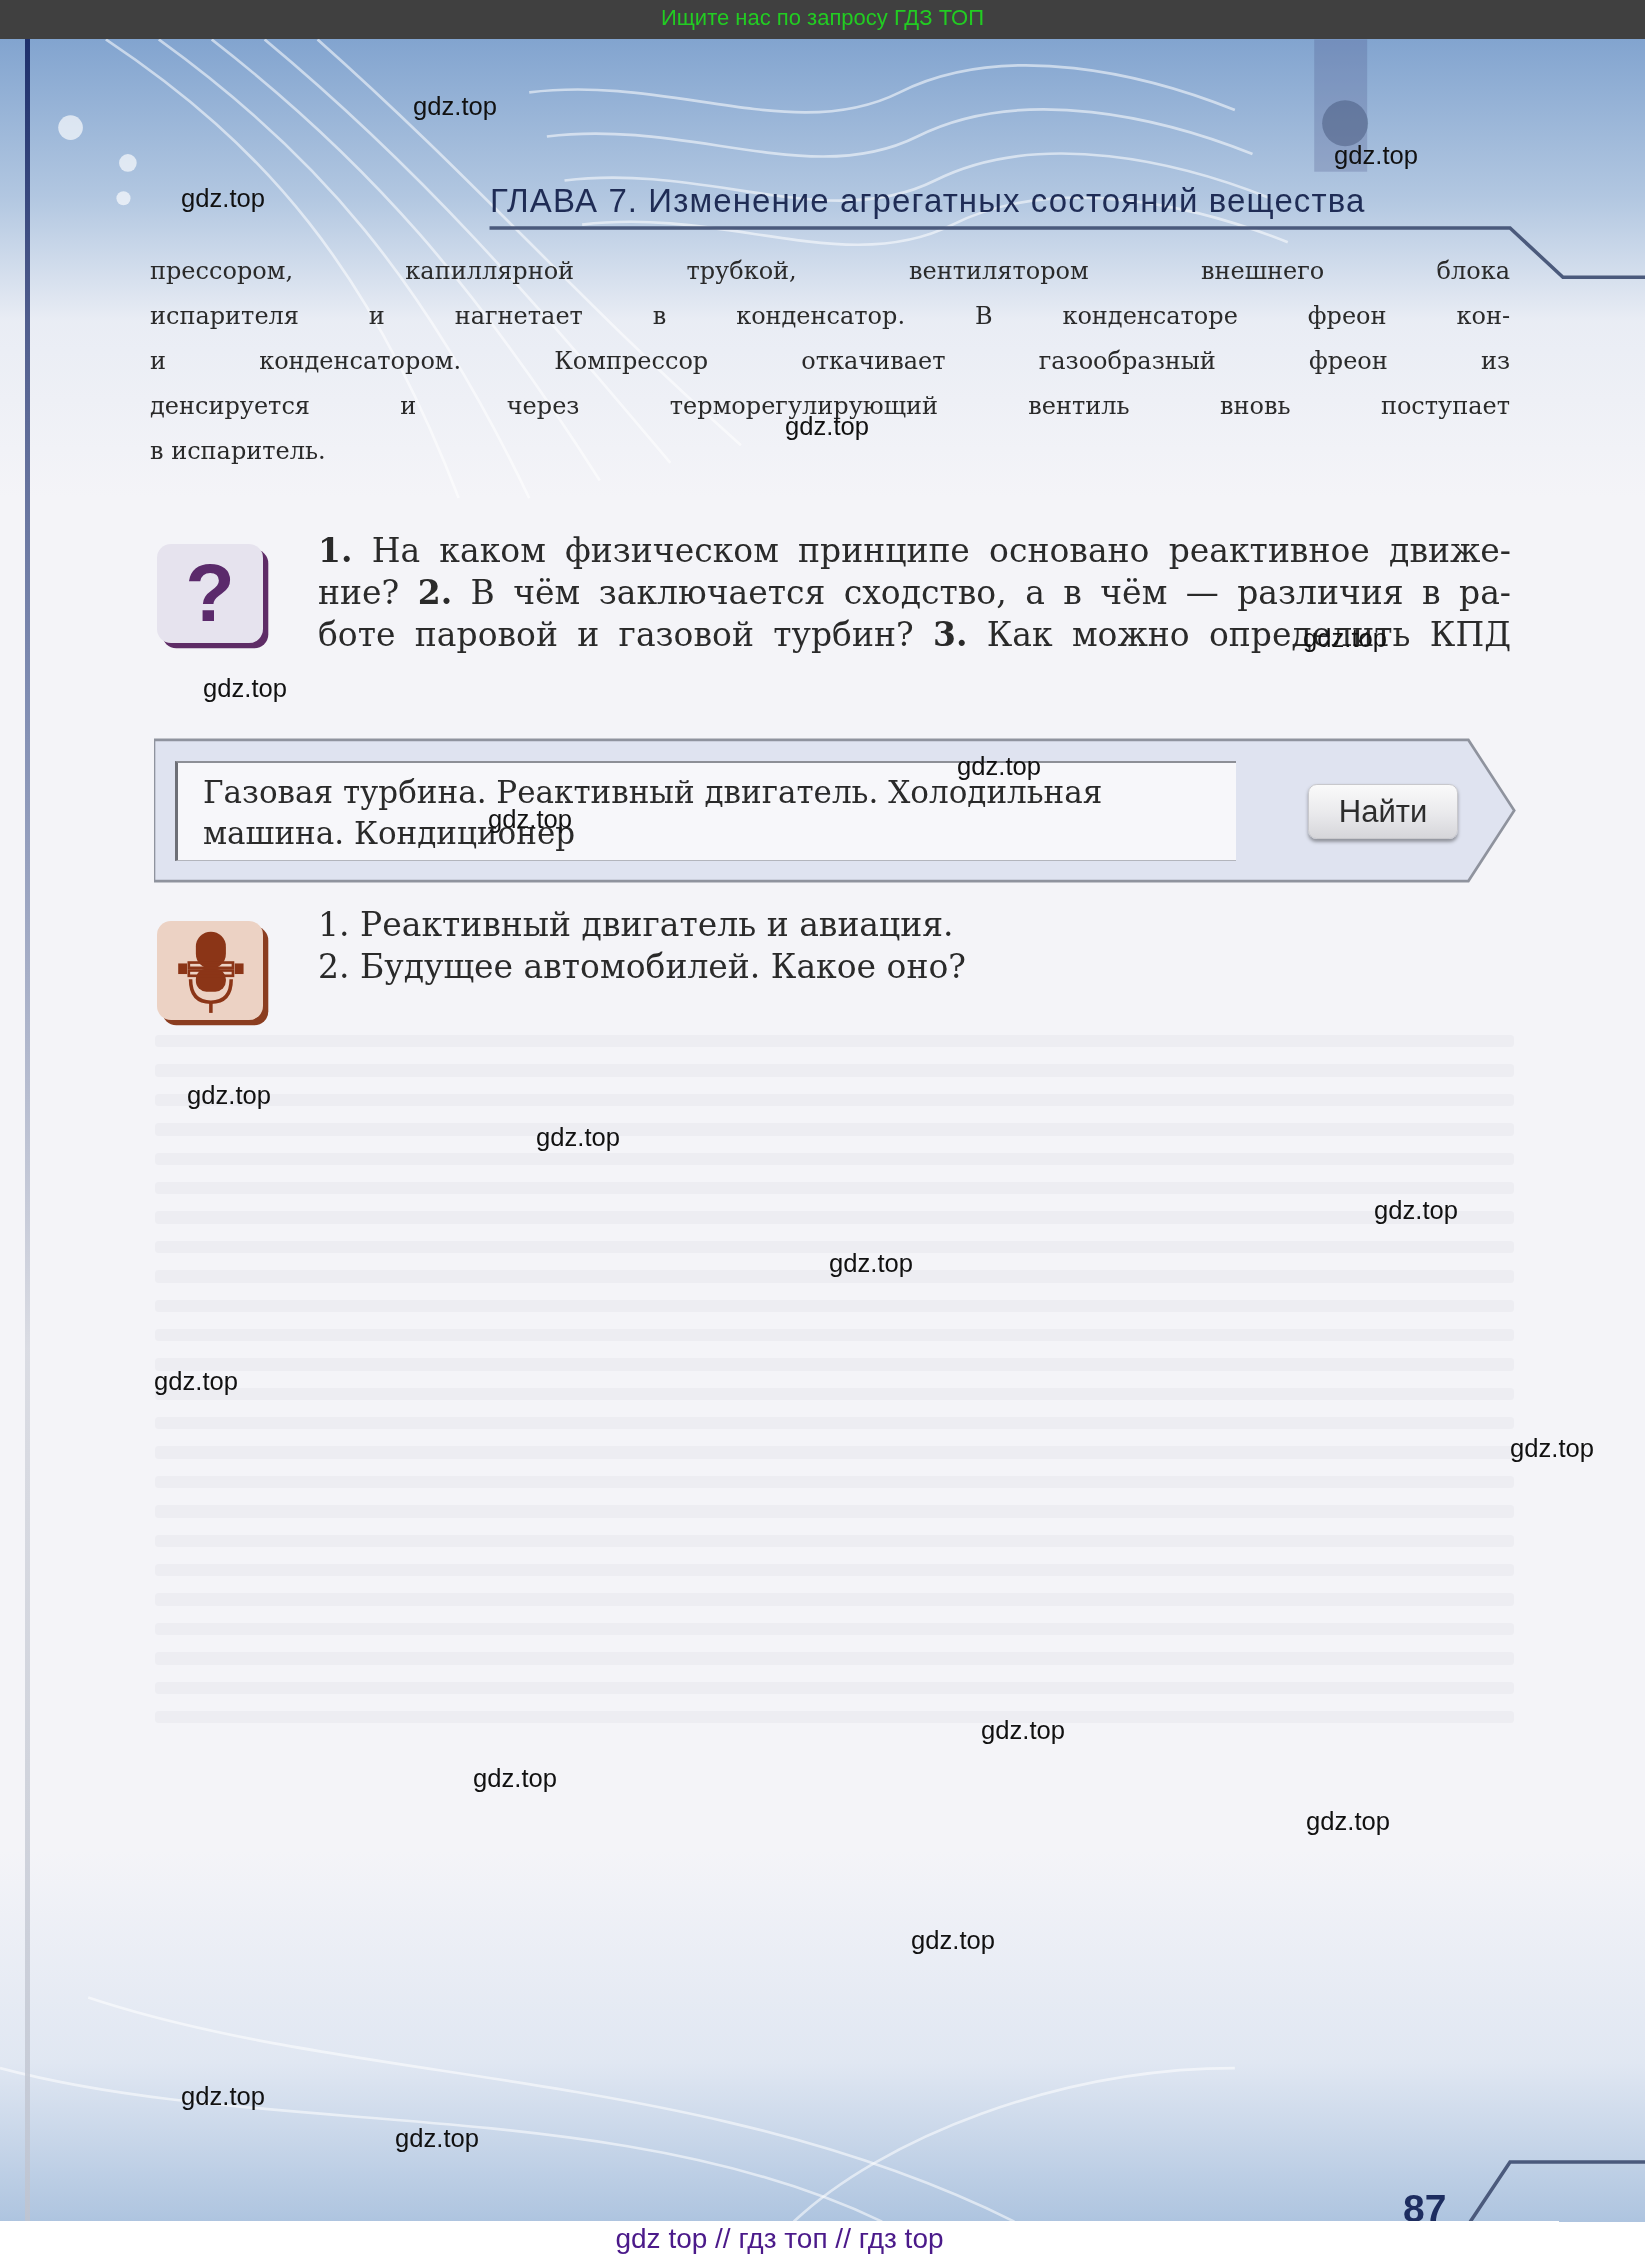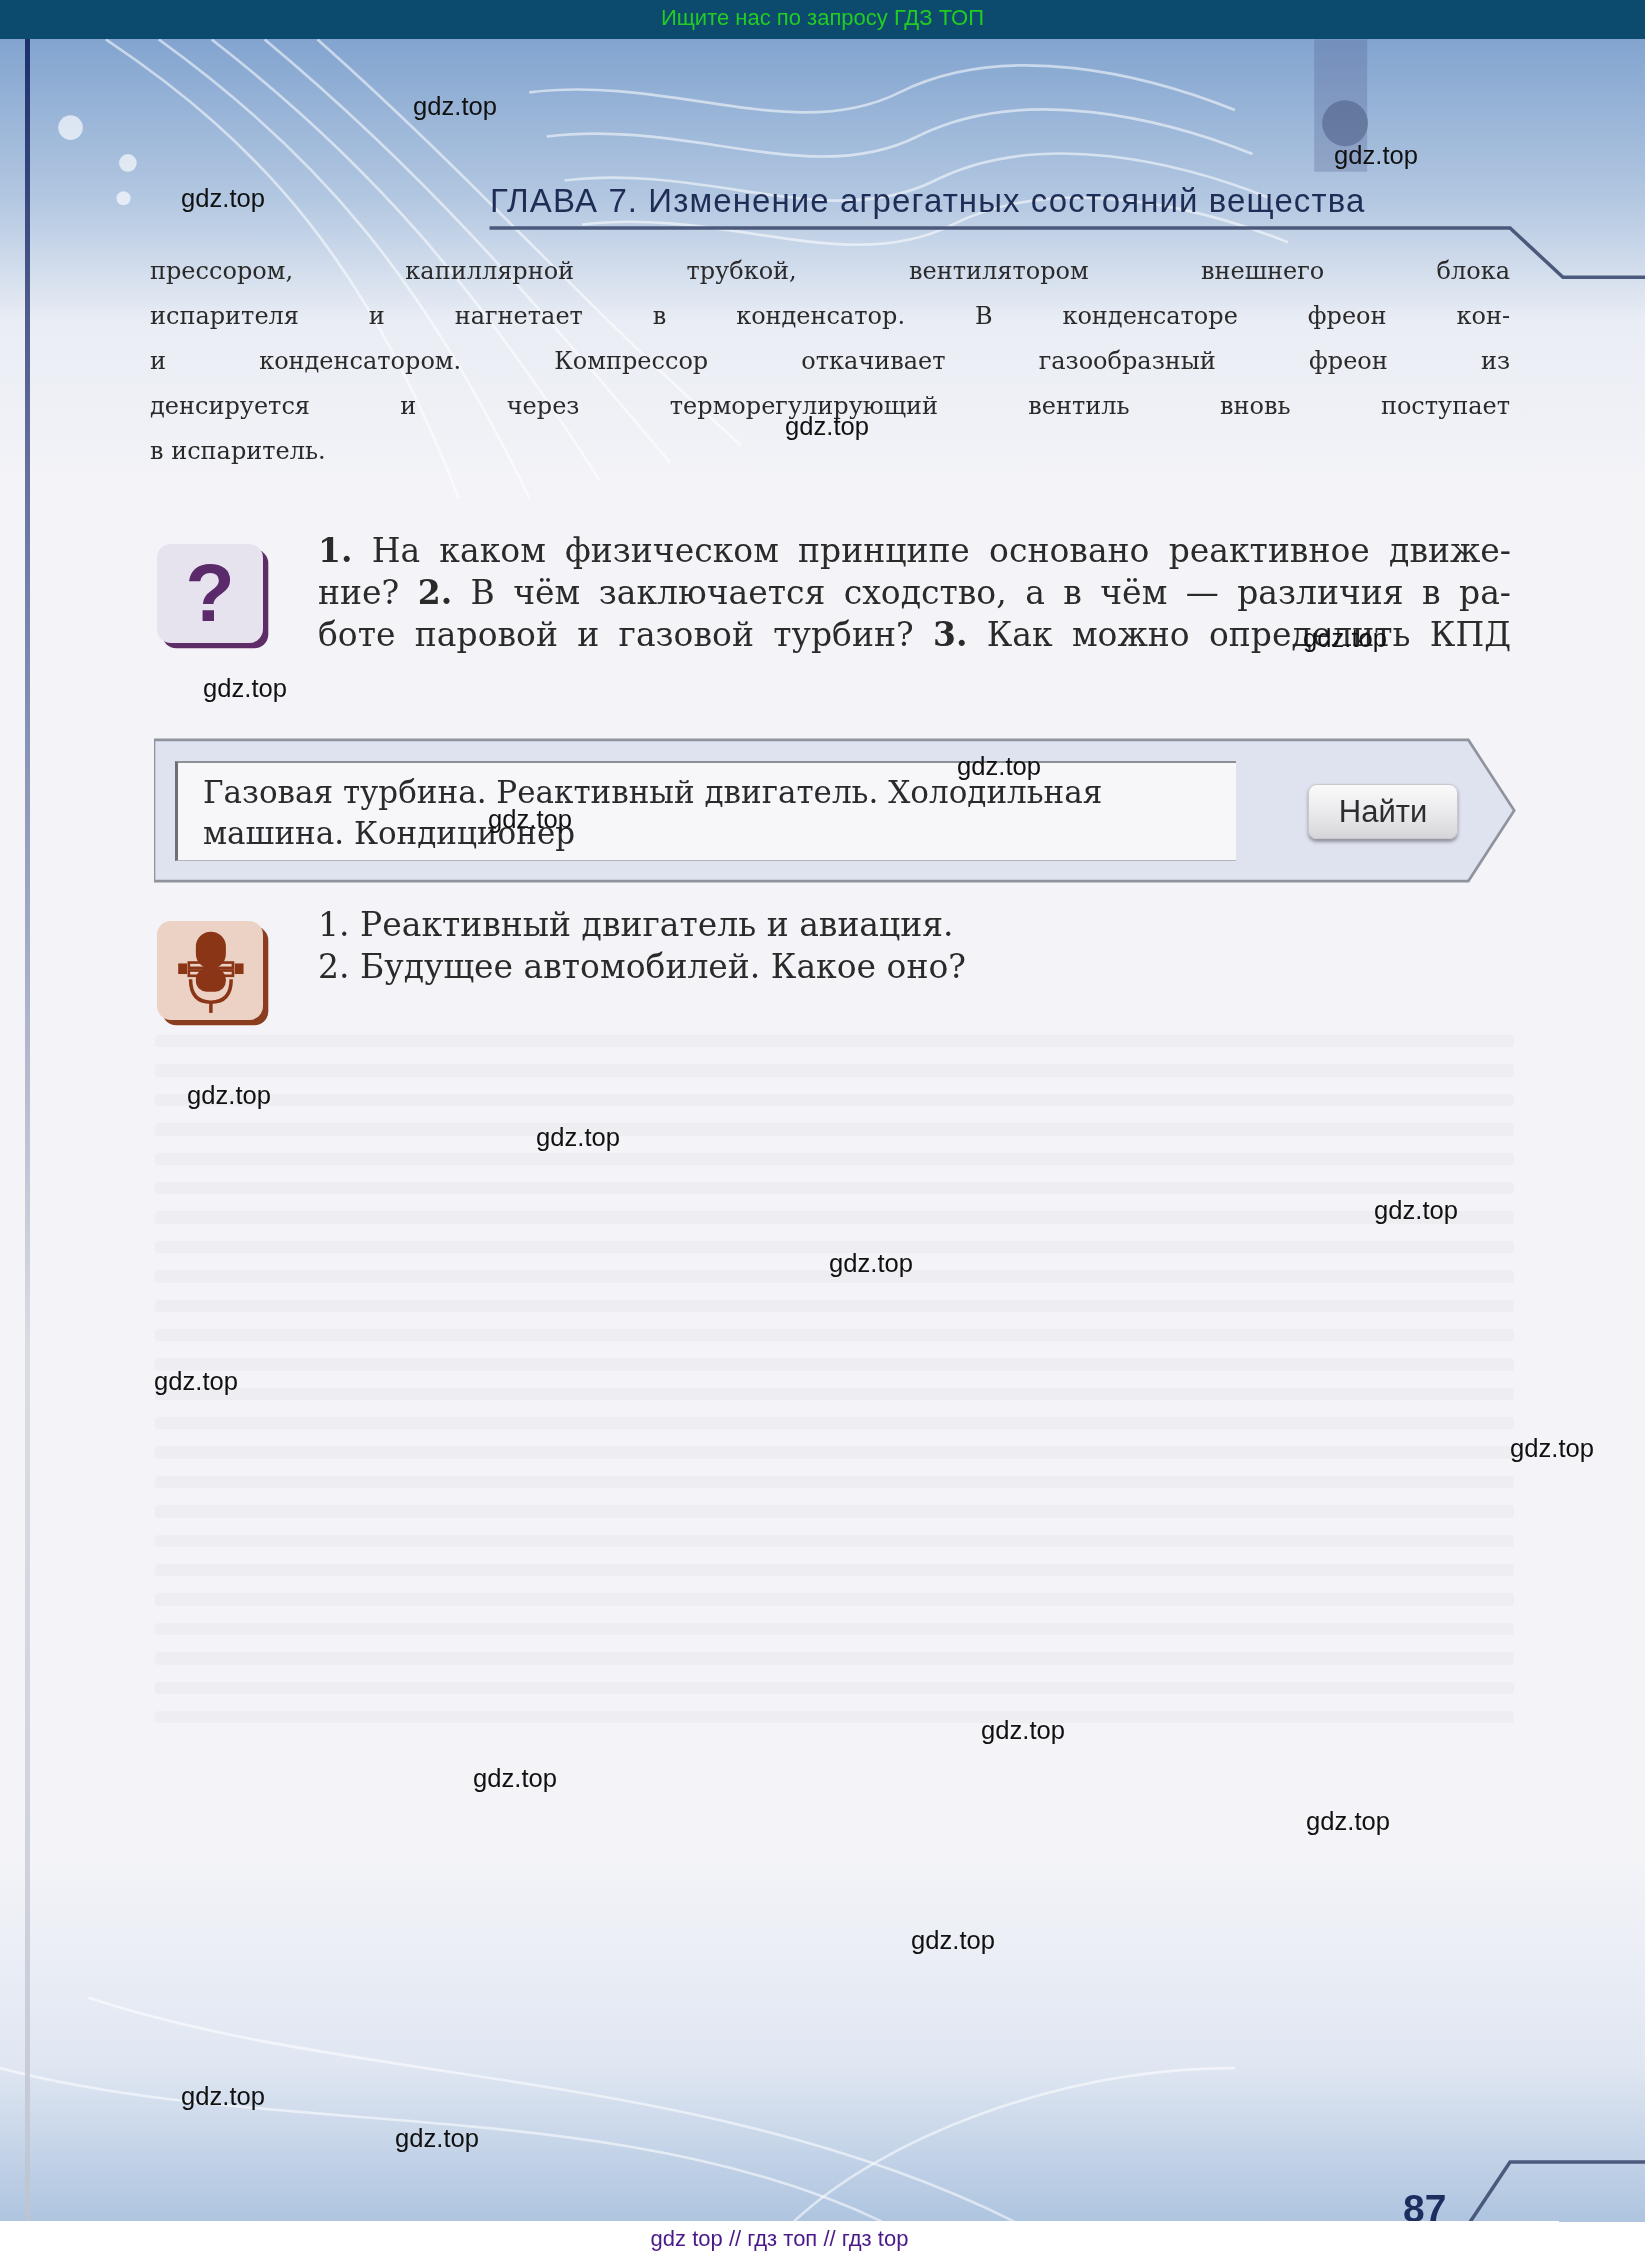--- a/index.html
+++ b/index.html
@@ -1,28 +1,28 @@
 <!DOCTYPE html>
 <html style="font-size:14px"><head>
 <meta charset="utf-8">
 <style>
   * { box-sizing: border-box; margin: 0; padding: 0; }
   html, body { width: 1645px; height: 2260px; background: #ffffff; overflow: hidden; }
   body { position: relative; font-family: "DejaVu Serif", serif; }
 
   .top-banner {
     position: absolute; left: 0; top: 0; width: 1645px; height: 39px;
-    background: #0c4a6e; text-align: center;
+    background: #404040; text-align: center;
     font-family: "Liberation Sans", sans-serif; font-size: 22px; color: #22cc22;
     line-height: 35px;
   }
   .bottom-banner {
     position: absolute; left: 0; top: 2221px; width: 1559px; height: 39px;
     background: #ffffff; text-align: center;
-    font-family: "Liberation Sans", sans-serif; font-size: 22px; color: #4b1a8a;
+    font-family: "Liberation Sans", sans-serif; font-size: 28px; color: #4b1a8a;
     line-height: 35px;
   }
 
   .page {
     position: absolute; left: 0; top: 39px; width: 1645px; height: 2183px;
     overflow: hidden;
     background:
       linear-gradient(to bottom, rgba(110,150,200,0.85) 0px, rgba(150,180,215,0.7) 159px, rgba(220,228,240,0.45) 282px, rgba(246,247,250,0.0) 459px),
       linear-gradient(to top, rgba(150,180,215,0.75) 0px, rgba(200,215,235,0.45) 159px, rgba(245,246,250,0) 371px),
       #f4f4f8;

